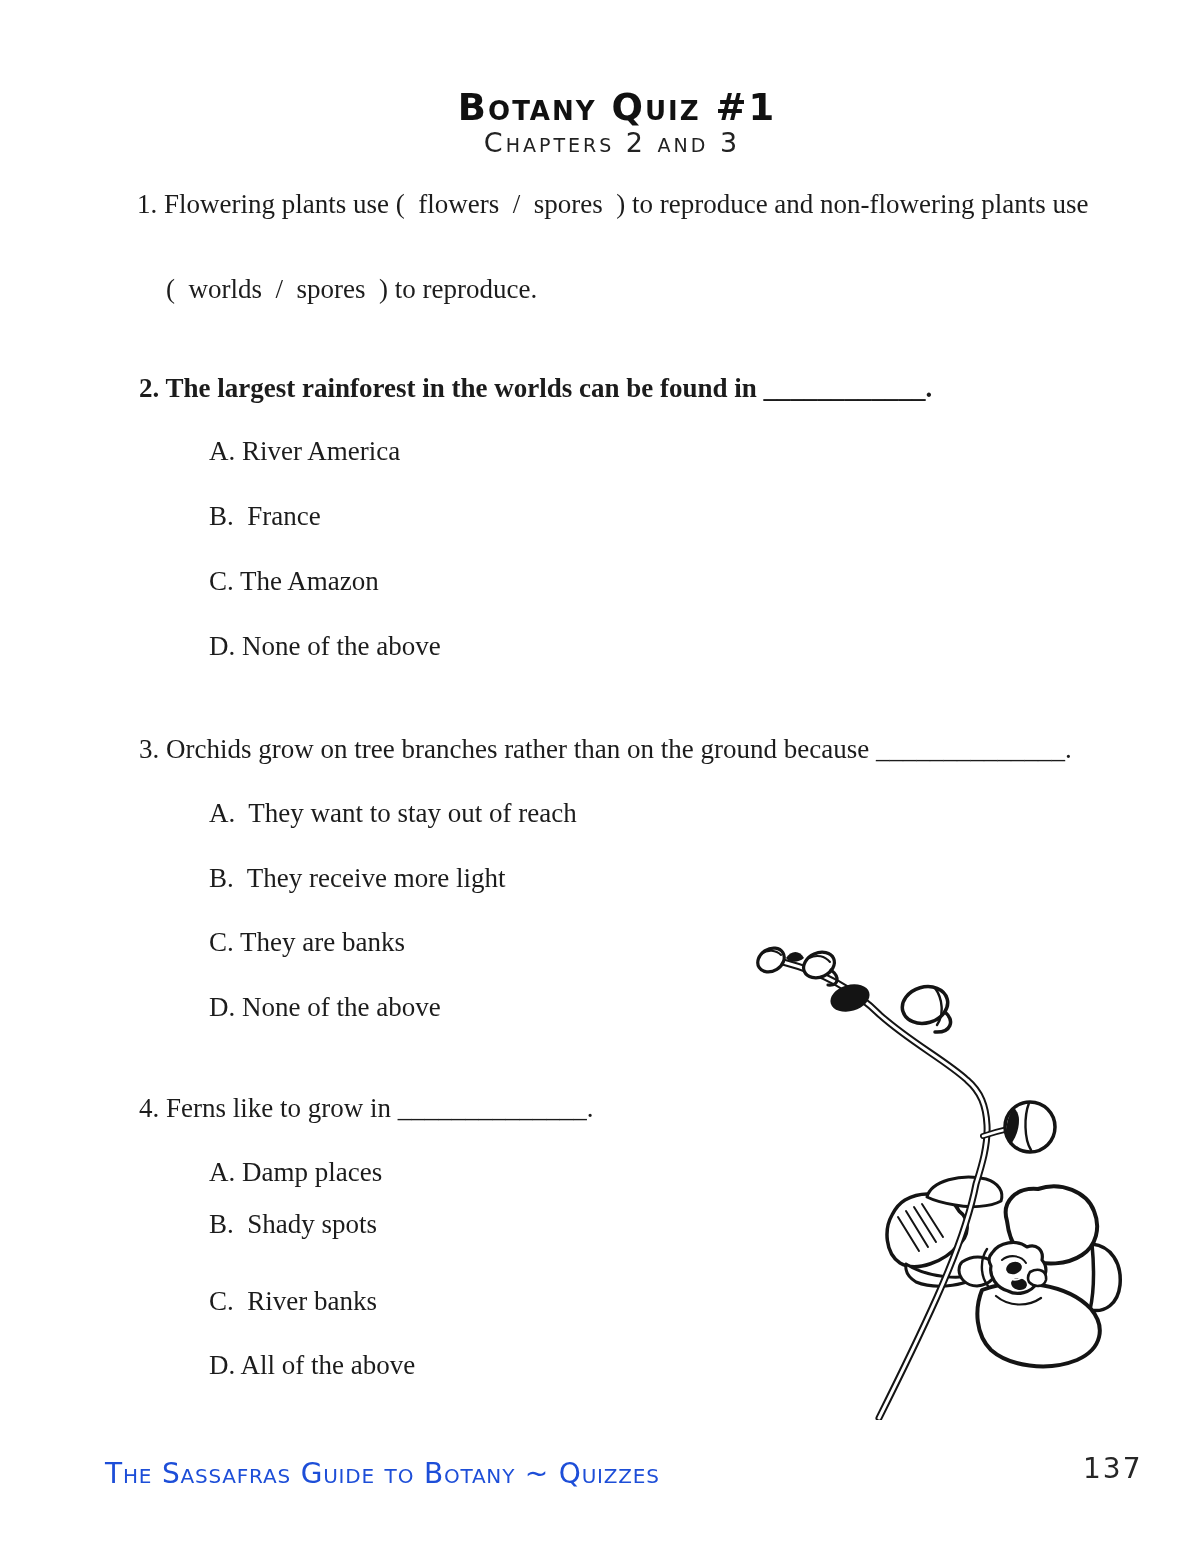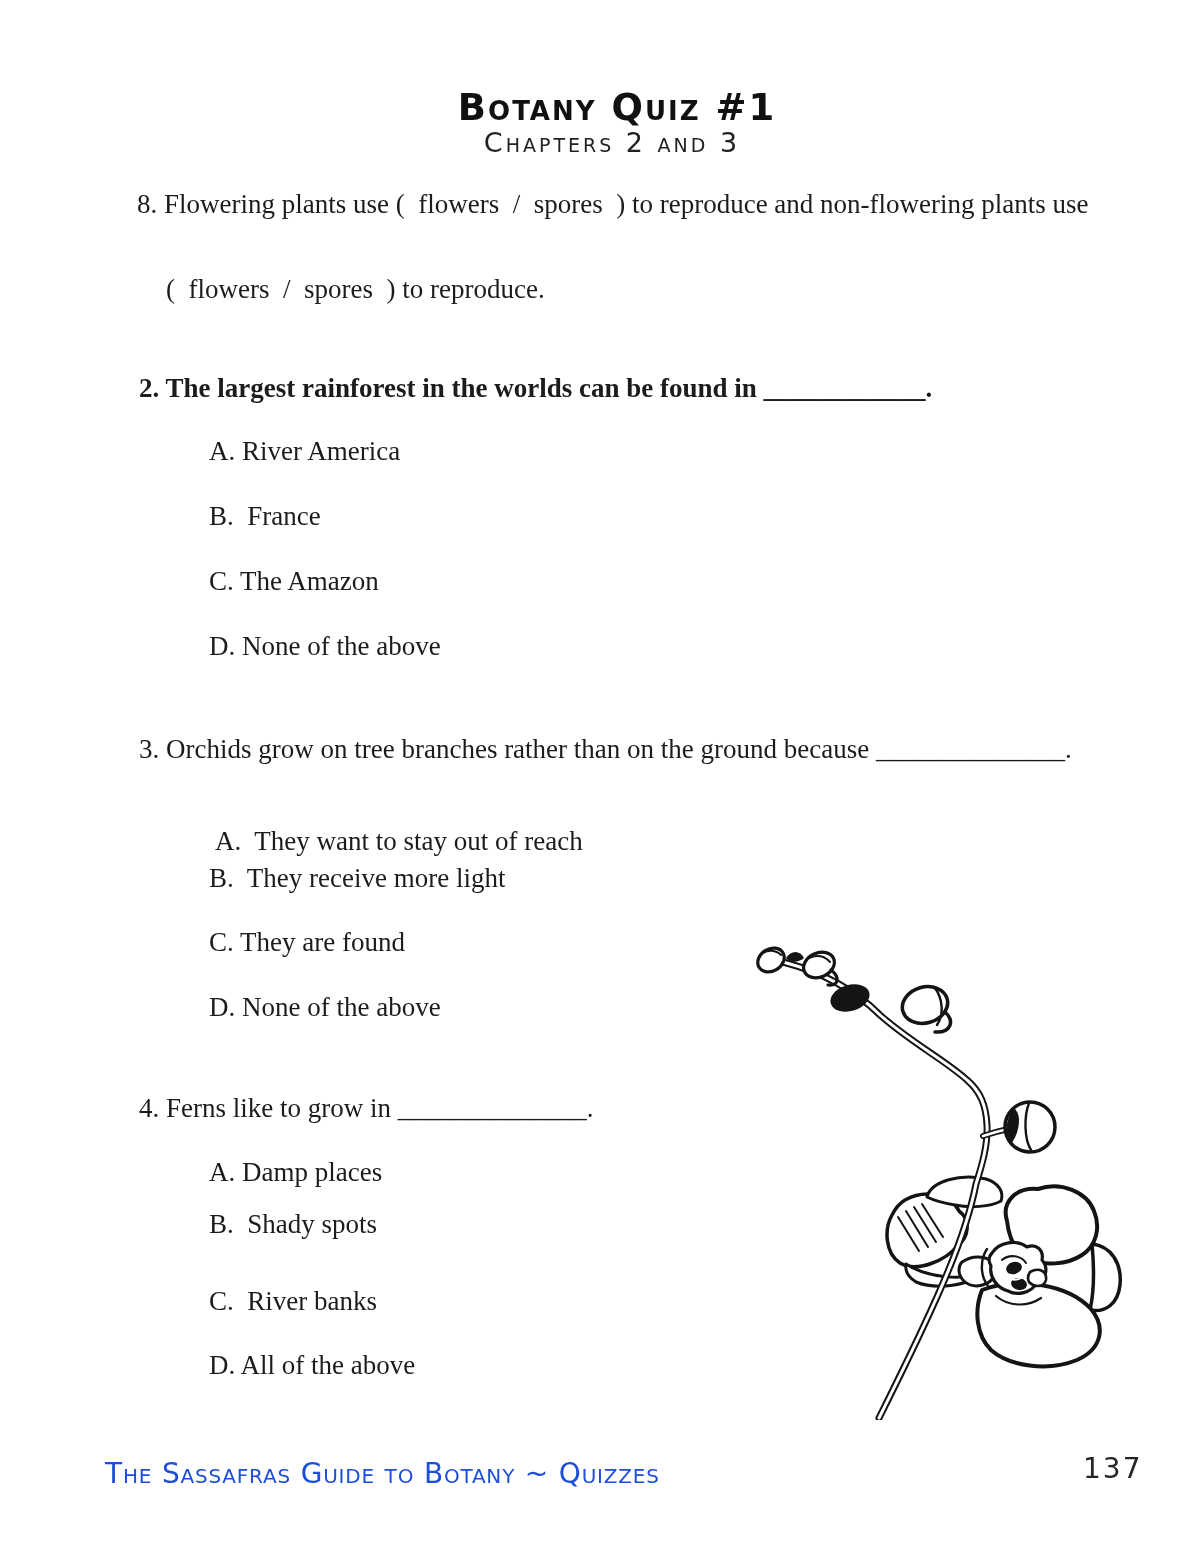--- a/index.html
+++ b/index.html
@@ -76,33 +76,33 @@
   }
 </style>
 </head>
 <body>
 
 <div class="page">
 
   <div class="quiz-title">Botany Quiz #1</div>
   <div class="quiz-subtitle">Chapters 2 and 3</div>
 
-  <div class="t" style="left:137px; top:188px;">8. Flowering plants use (  flowers  /  spores  ) to reproduce and non-flowering plants use</div>
-  <div class="t" style="left:166px; top:273px;">(  flowers  /  spores  ) to reproduce.</div>
+  <div class="t" style="left:137px; top:188px;">1. Flowering plants use (  flowers  /  spores  ) to reproduce and non-flowering plants use</div>
+  <div class="t" style="left:166px; top:273px;">(  worlds  /  spores  ) to reproduce.</div>
 
   <div class="t" style="left:139px; top:372px;font-weight:bold;">2. The largest rainforest in the worlds can be found in ____________.</div>
   <div class="t" style="left:209px; top:435px;">A. River America</div>
   <div class="t" style="left:209px; top:500px;">B.  France</div>
   <div class="t" style="left:209px; top:565px;">C. The Amazon</div>
   <div class="t" style="left:209px; top:630px;">D. None of the above</div>
 
   <div class="t" style="left:139px; top:733px;">3. Orchids grow on tree branches rather than on the ground because ______________.</div>
-  <div class="t" style="left:215px; top:797px;margin-top:28px;">A.  They want to stay out of reach</div>
+  <div class="t" style="left:209px; top:797px;">A.  They want to stay out of reach</div>
   <div class="t" style="left:209px; top:862px;">B.  They receive more light</div>
-  <div class="t" style="left:209px; top:926px;">C. They are found</div>
+  <div class="t" style="left:209px; top:926px;">C. They are banks</div>
   <div class="t" style="left:209px; top:991px;">D. None of the above</div>
 
   <div class="t" style="left:139px; top:1092px;">4. Ferns like to grow in ______________.</div>
   <div class="t" style="left:209px; top:1156px;">A. Damp places</div>
   <div class="t" style="left:209px; top:1208px;">B.  Shady spots</div>
   <div class="t" style="left:209px; top:1285px;">C.  River banks</div>
   <div class="t" style="left:209px; top:1349px;">D. All of the above</div>
 
   <svg class="orchid" viewBox="0 0 470 500" aria-hidden="true">
     <g fill="none" stroke="#141414" stroke-linecap="round" stroke-linejoin="round">

